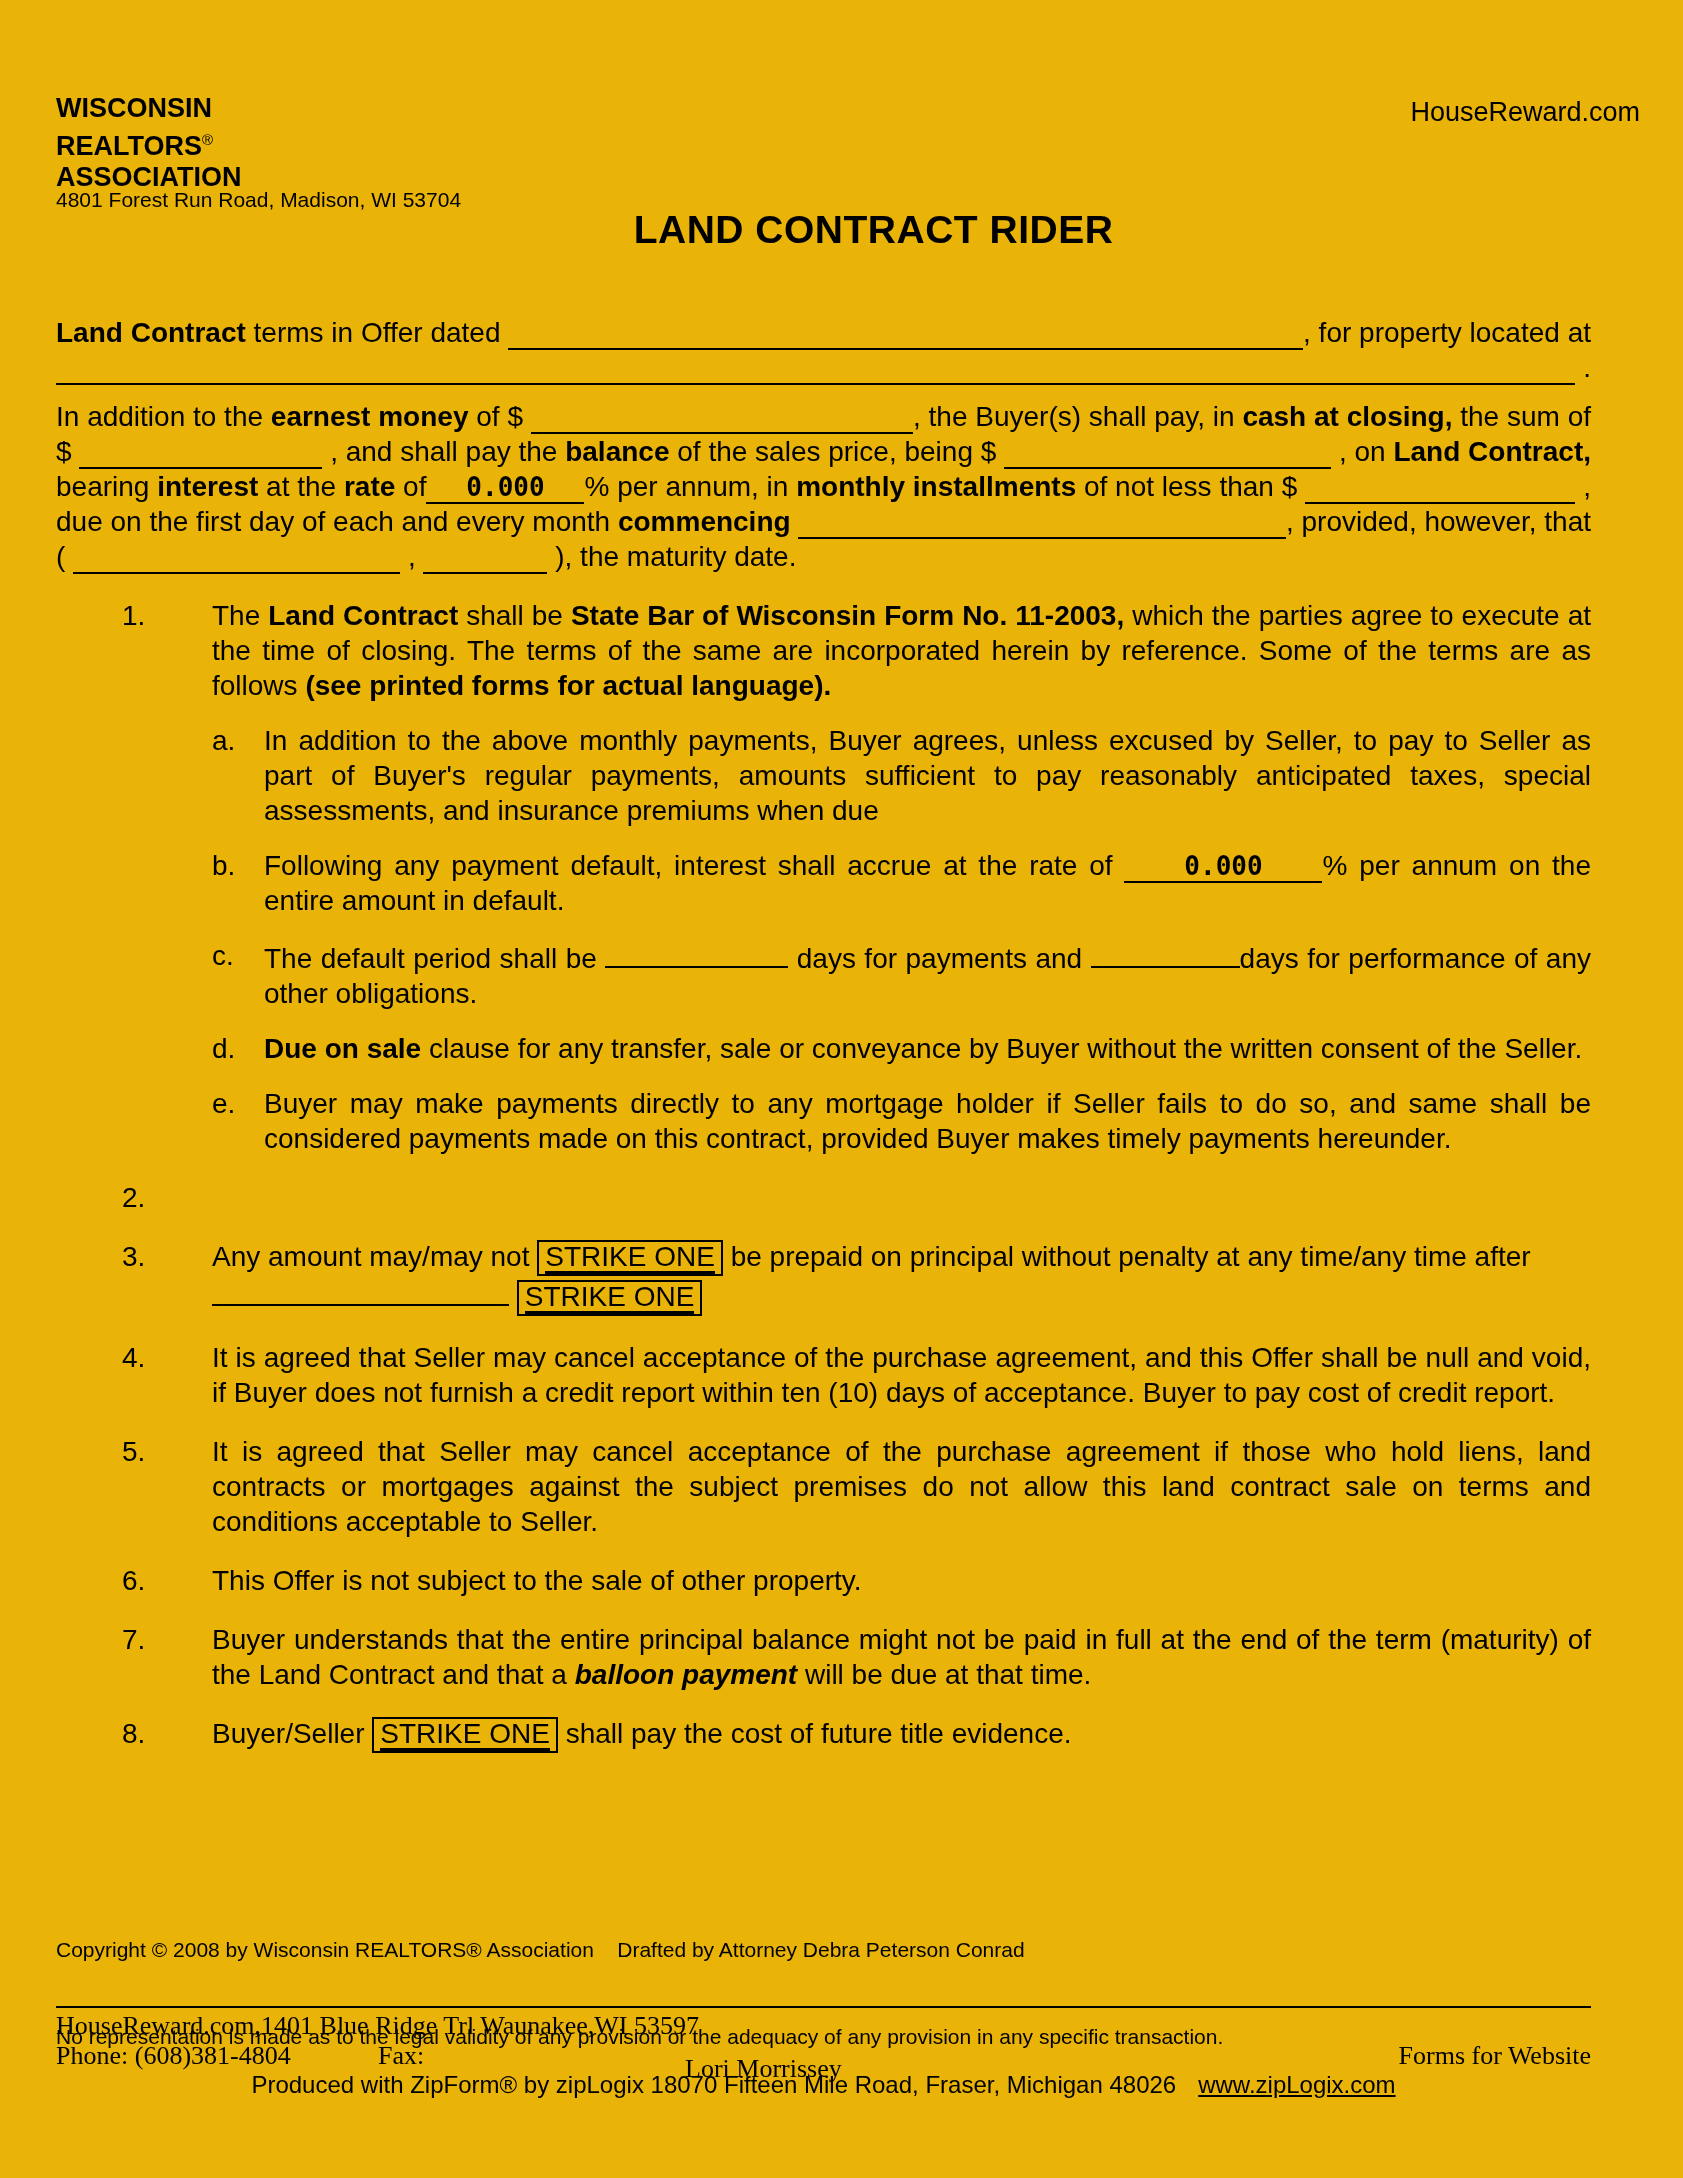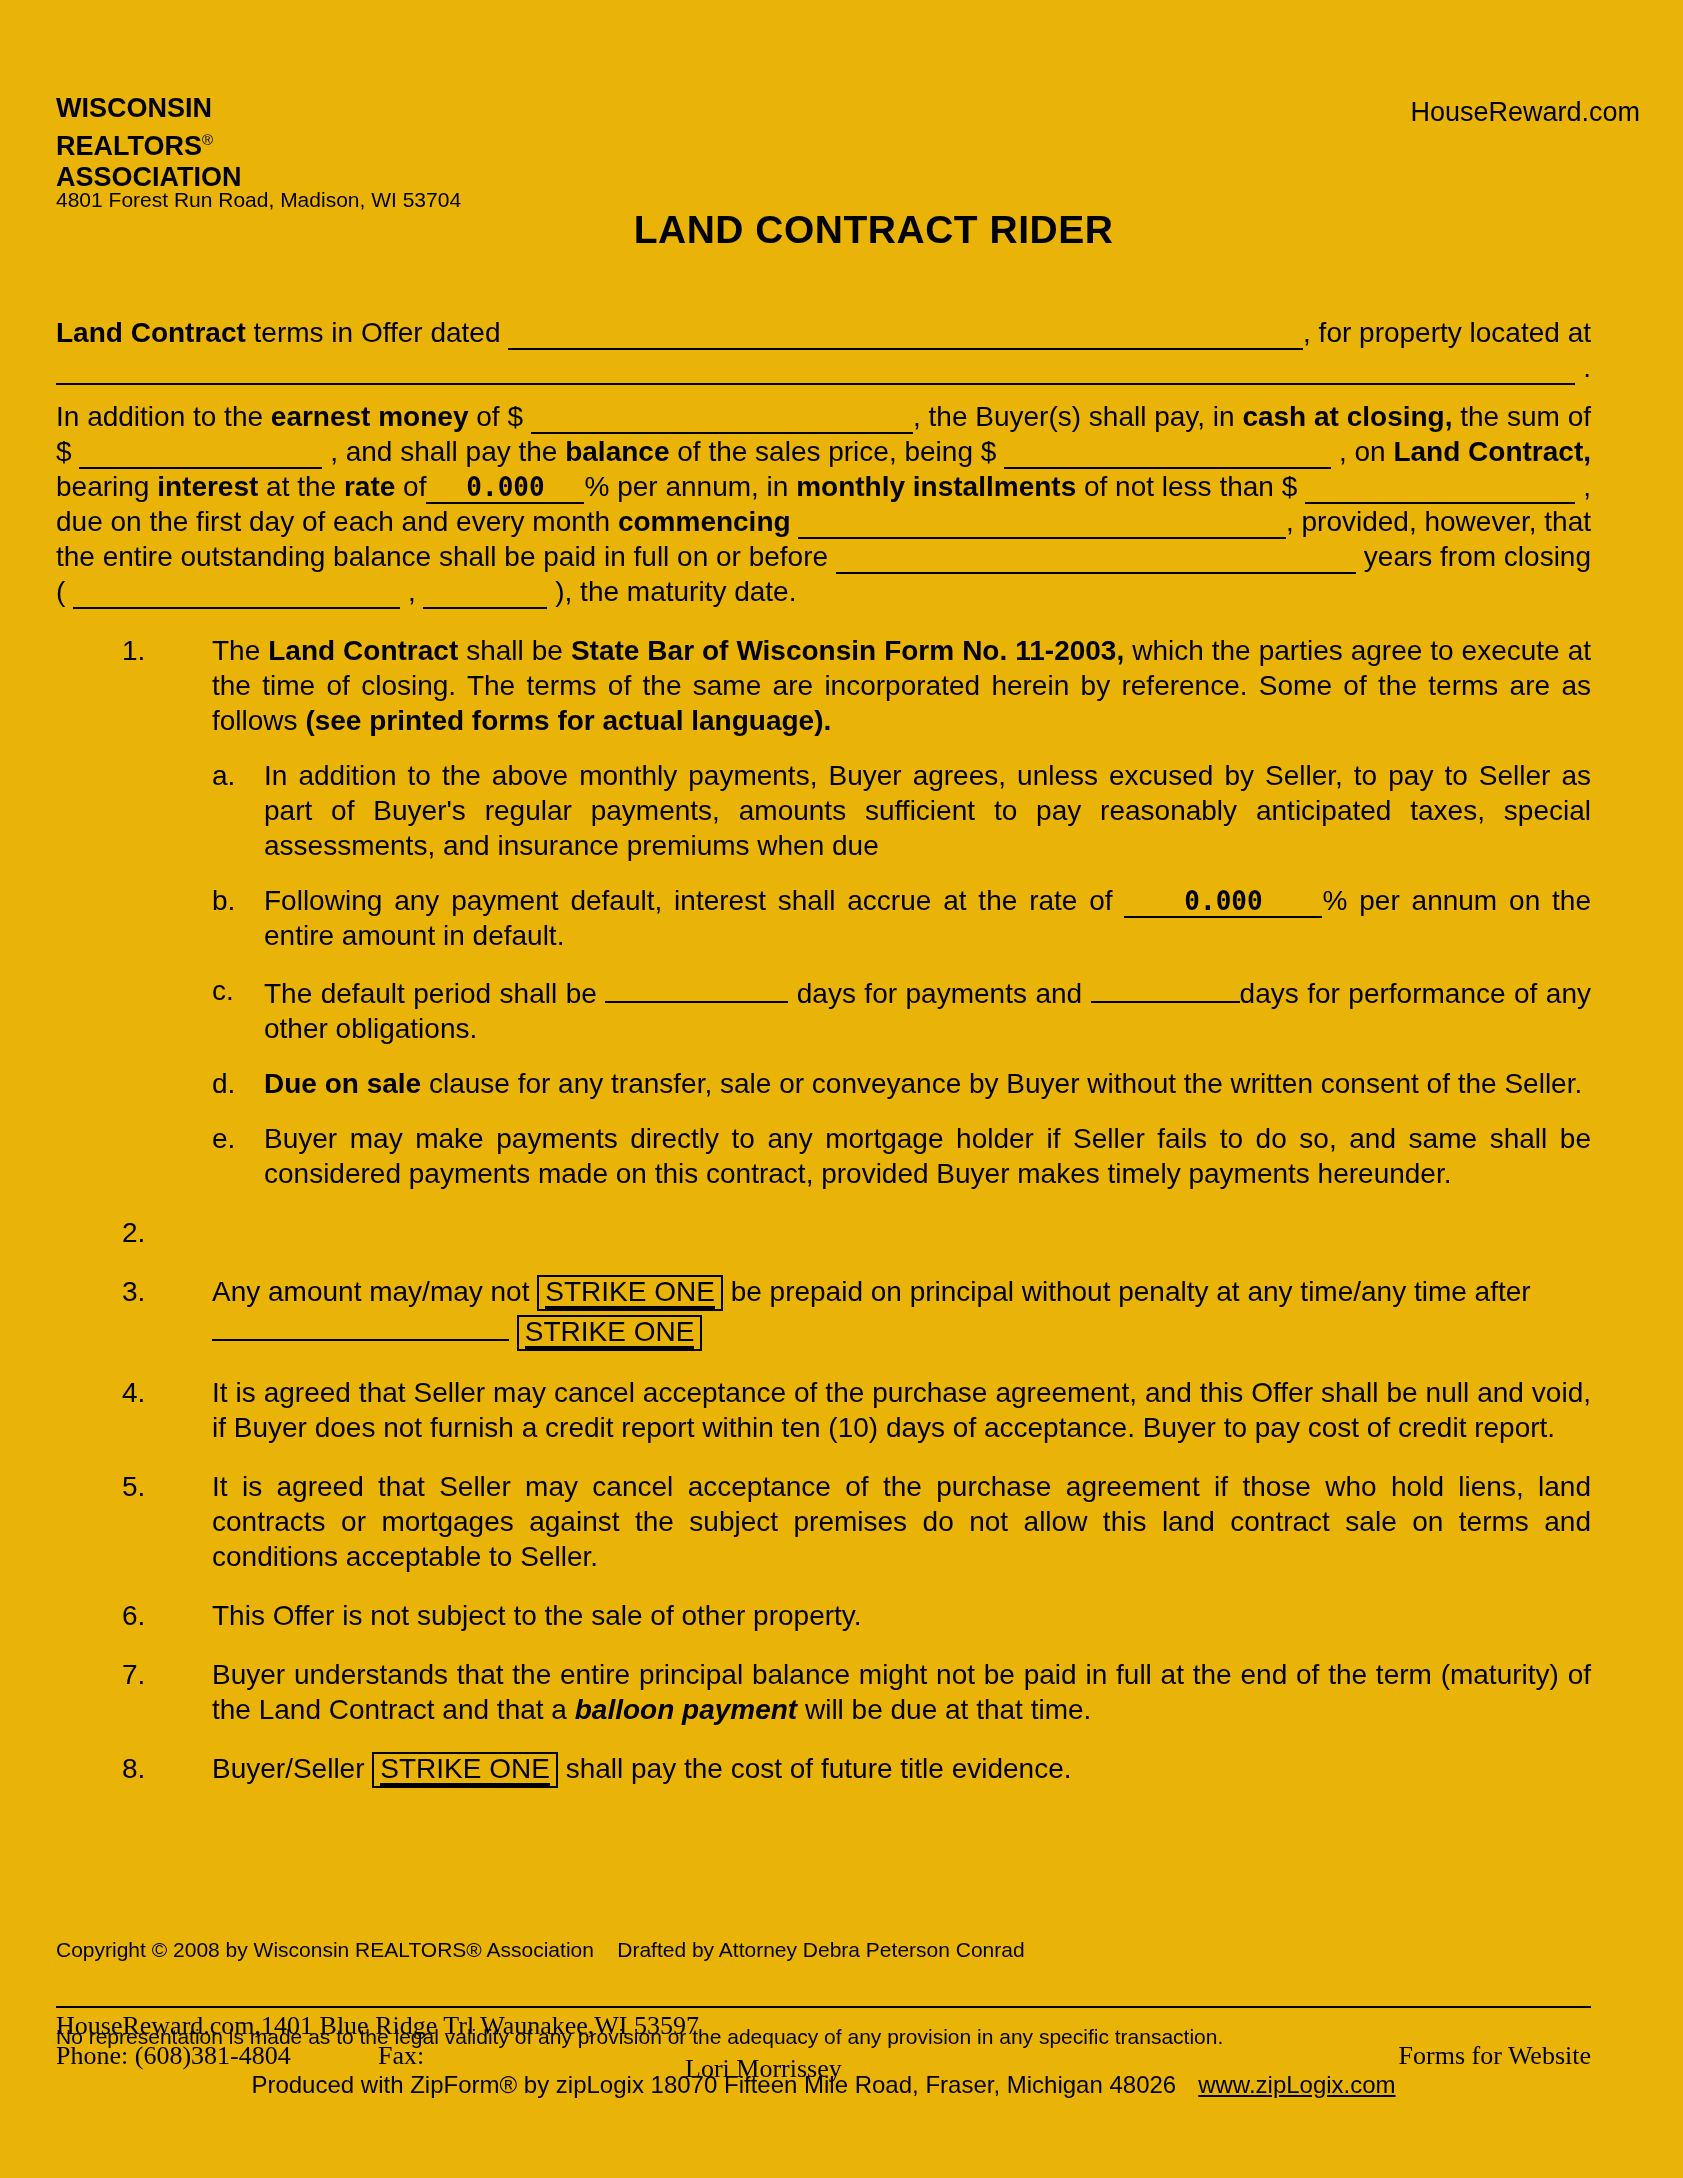--- a/index.html
+++ b/index.html
@@ -121,25 +121,20 @@
         <span class="tx "> ,</span>
       </div>
       <div class="fline ">
         <span class="tx ">due on the first day of each and every month </span>
         <span class="tx b ">commencing</span>
         <span class="tx "> </span>
         <span class="blank grow"></span>
         <span class="tx ">, provided, however, that</span>
       </div>
       <div class="fline ">
-        <span class="tx ">the entire outstanding balance shall be paid in full on or before </span>
-        <span class="blank grow"></span>
-        <span class="tx "> years from closing</span>
-      </div>
-      <div class="fline ">
         <span class="tx ">( </span>
         <span class="blank" style="width: 327px;"></span>
         <span class="tx "> , </span>
         <span class="blank" style="width: 124px;"></span>
         <span class="tx "> ), the maturity date.</span>
       </div>
       <div class="item">
         <span class="num">1.</span>
         <div class="btext"><span class="">The </span><span class="b ">Land Contract</span><span class=""> shall be </span><span class="b ">State Bar of Wisconsin Form No. 11-2003,</span><span class=""> which the parties agree to execute at the time of closing. The terms of the same are incorporated herein by reference. Some of the terms are as follows </span><span class="b ">(see printed forms for actual language).</span></div>
       </div>

